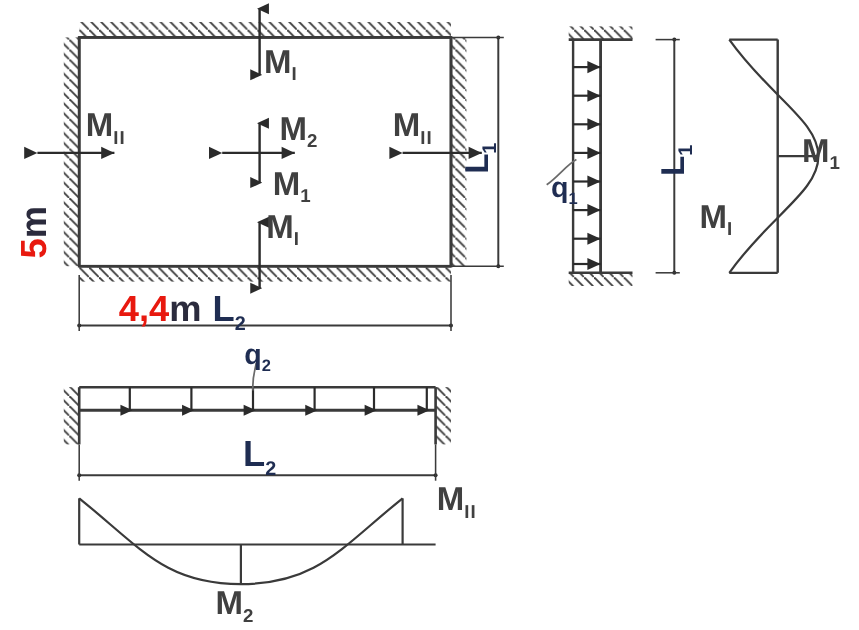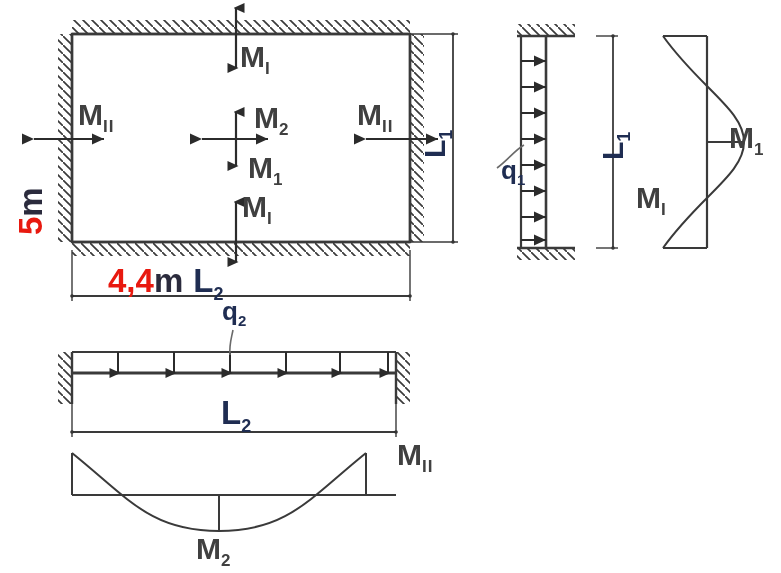--- a/index.html
+++ b/index.html
@@ -241,21 +241,21 @@
 </div>
 
 <div class="lbl m-lbl" style="left:729px;top:123px;">
   <span>M</span><span class="sub">1</span>
 </div>
 
 <div class="lbl m-lbl" style="left:636px;top:183px;">
   <span>M</span><span class="subr">I</span>
 </div>
 
-<div class="lbl q-lbl" style="left:222px;top:298px;">
+<div class="lbl q-lbl" style="left:222px;top:309px;">
   <span>q</span><span class="sub">2</span>
 </div>
 
 <div class="lbl dim-lbl" style="left:221px;top:396px;font-size:33px;">
   <span>L</span><span class="sub">2</span>
 </div>
 
 <div class="lbl m-lbl" style="left:397px;top:440px;">
   <span>M</span><span class="subr">II</span>
 </div>

